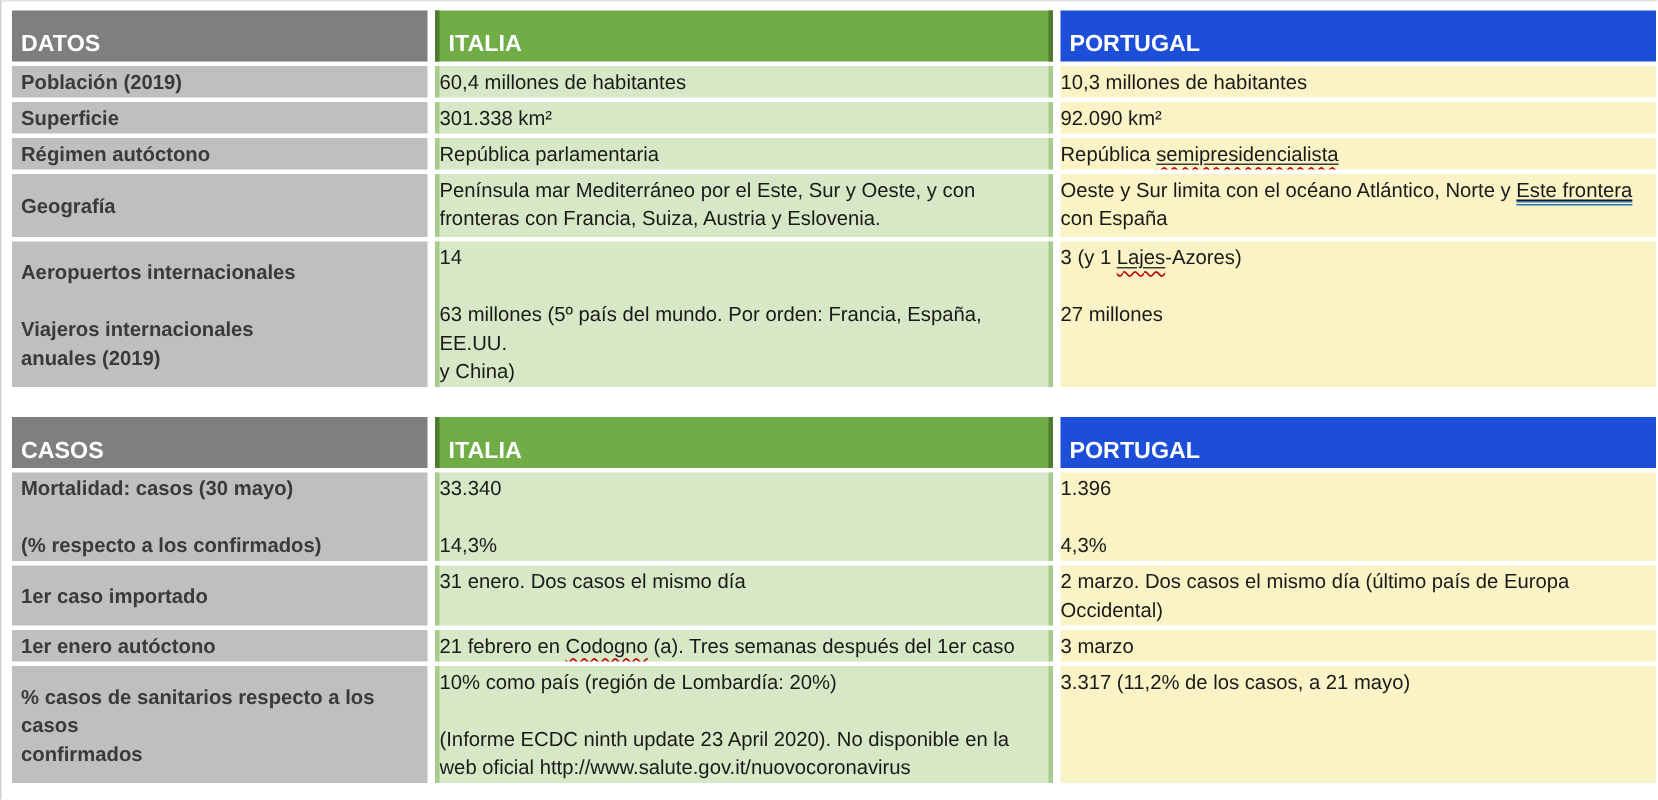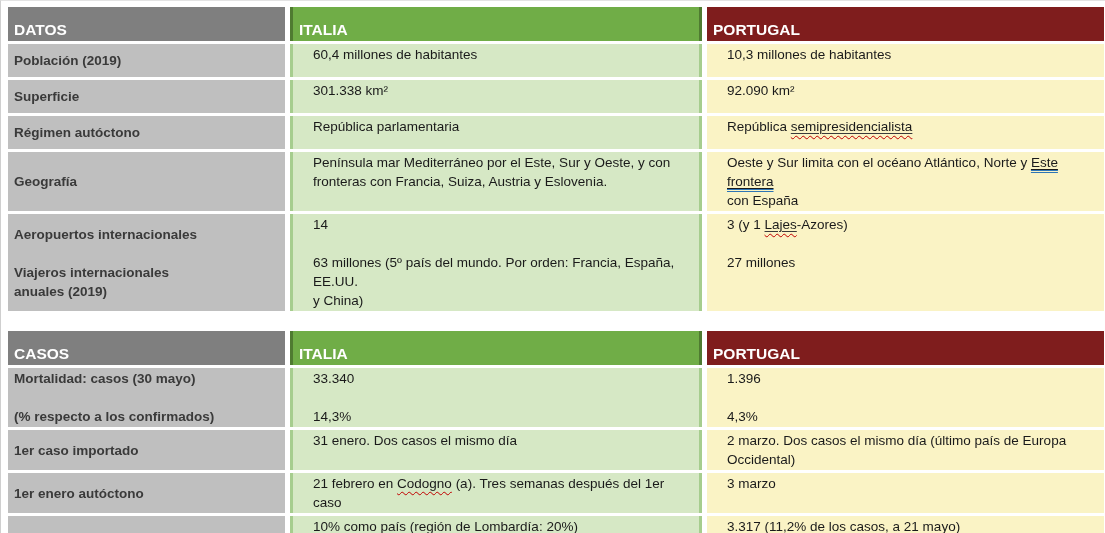--- a/index.html
+++ b/index.html
@@ -30,41 +30,41 @@
     font-size:15.5px;
     color:#ffffff;
     text-align:left;
     padding:14px 8px 2px 6px;
     height:26px;
     box-sizing:border-box;
     vertical-align:middle;
   }
   th.h-label{background:#7f7f7f;}
   th.h-italia{background:#70ad47;border-left:3px solid #4f7b31;border-right:3px solid #4f7b31;}
-  th.h-portugal{background:#7f1d1d;}
+  th.h-portugal{background:#1d4ed8;}
 
   td{
     font-size:13.5px;
     line-height:19px;
     padding:1px 8px 1px 6px;
     box-sizing:border-box;
     white-space:pre-line;
     overflow:hidden;
   }
   td.lbl{
     background:#bfbfbf;
     color:#3a3a3a;
     font-weight:bold;
     vertical-align:middle;
   }
-  td.val{color:#1a1a1a;vertical-align:top;padding-left:20px;margin-top:48px;}
+  td.val{color:#1a1a1a;vertical-align:top;padding-left:0;margin-top:48px;}
   td.ita{background:#d6e8c5;border-left:3px solid #a6cd8e;border-right:3px solid #a6cd8e;}
   td.por{background:#faf3c5;}
 
-  tr.r21 td{height:33px;}
+  tr.r21 td{height:21px;}
   tr.r42 td{height:42px;}
   tr.r78 td{height:78px;}
   tr.r57 td{height:57px;}
   tr.r35 td{height:35px;}
   tr.r72 td{height:72px;}
 
   
   .seg-spell .seg-inner{
     text-decoration-line:underline;text-decoration-style:wavy;
     text-decoration-color:#c00000;text-decoration-thickness:1px;

